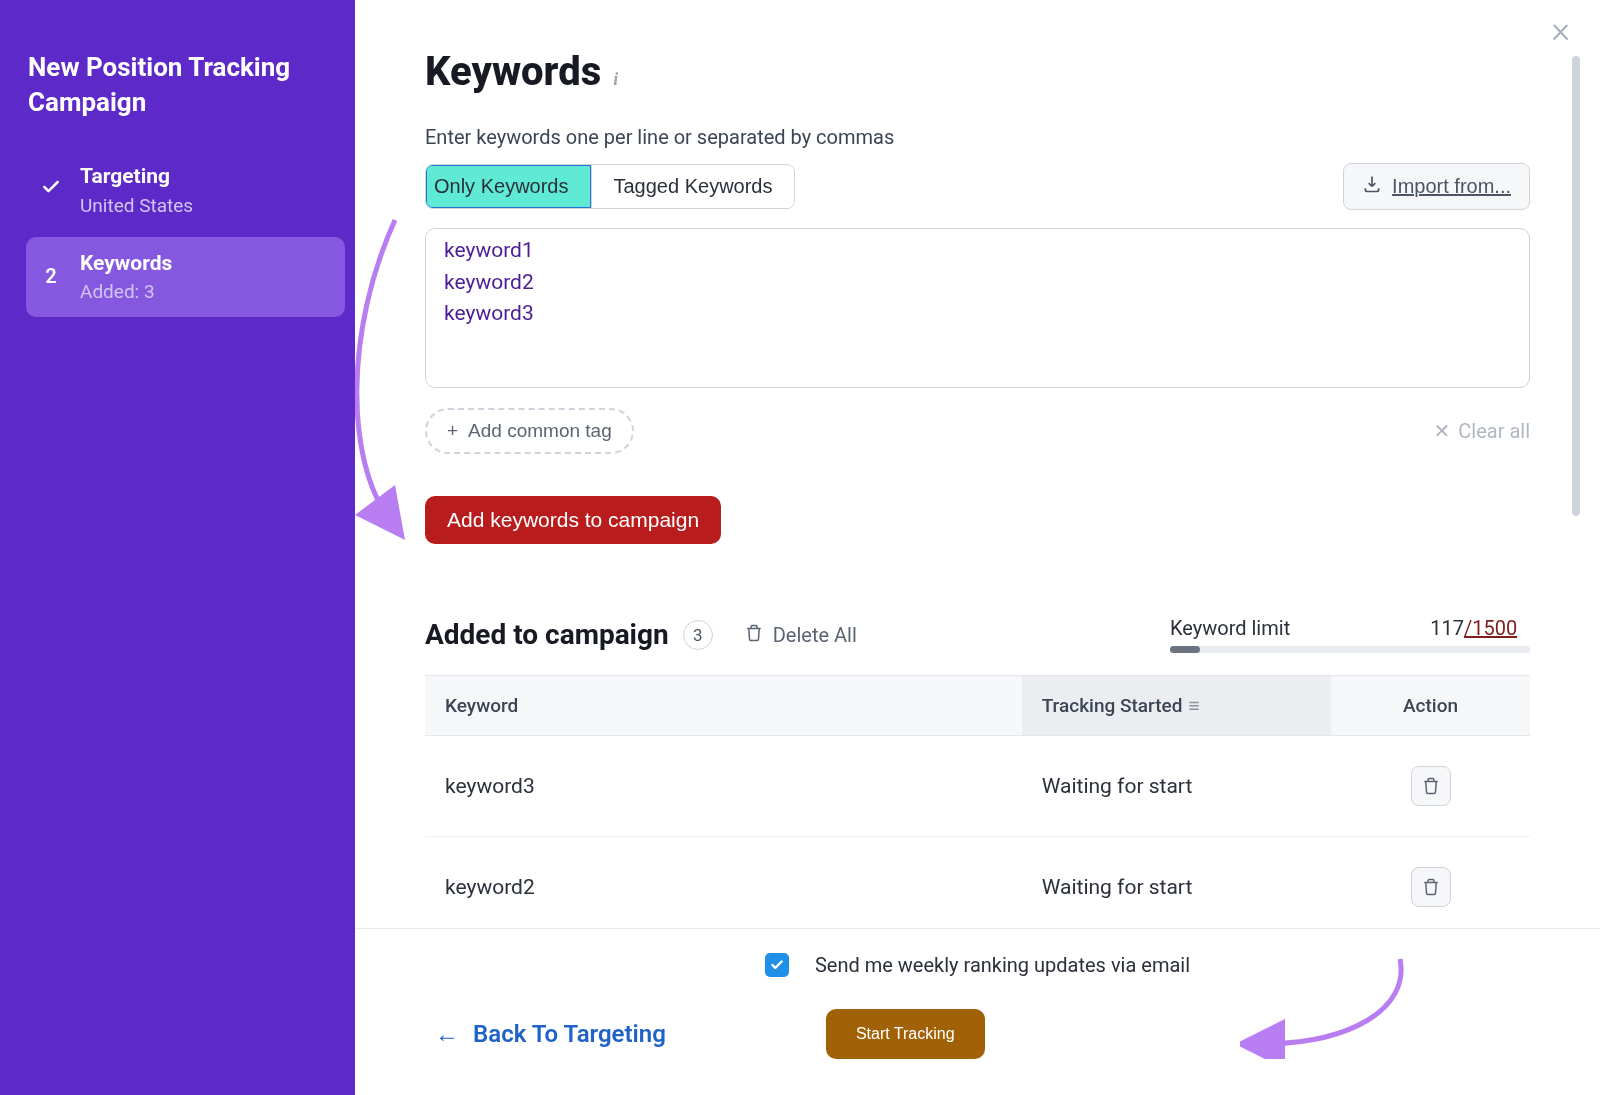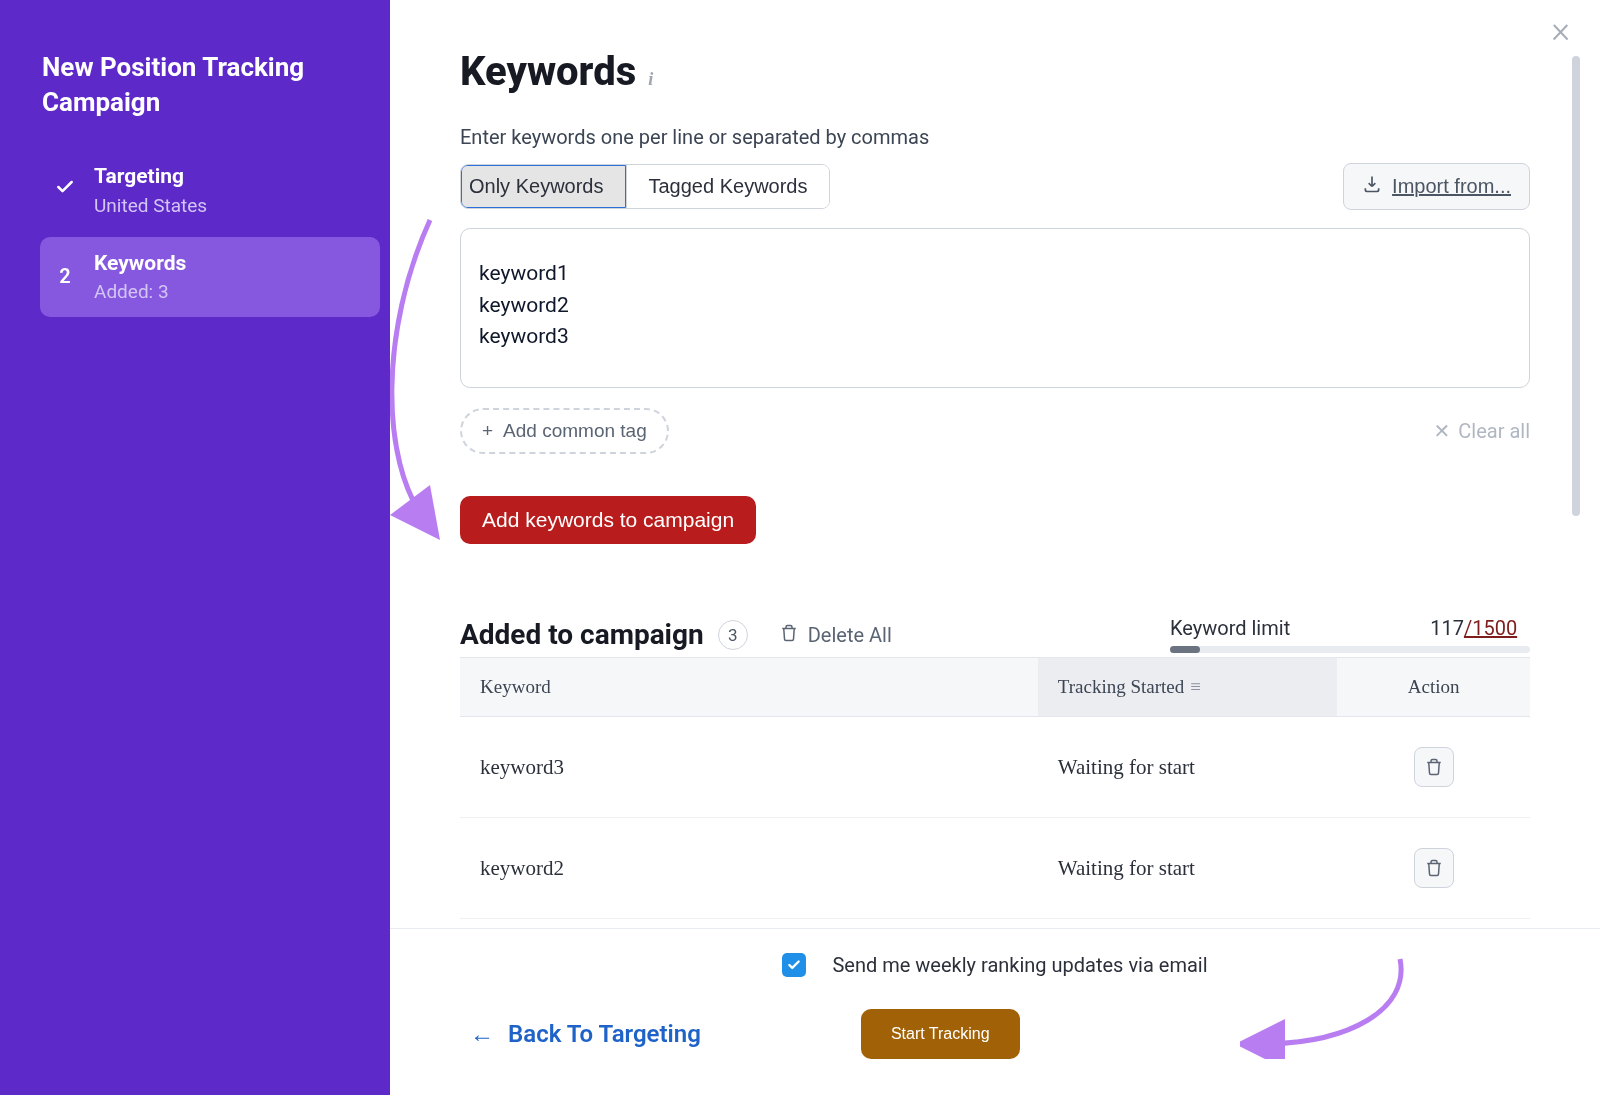--- a/index.html
+++ b/index.html
@@ -9,24 +9,24 @@
     color: #171a22;
     width: 1600px;
     height: 1095px;
     overflow: hidden;
     position: relative;
   }
   .layout { display: flex; width: 100%; height: 100%; }
 
   
   .sidebar {
-    width: 390px;
+    width: 355px;
     background: #5d29c9;
     color: #fff;
-    padding: 50px 10px 0 40px;
+    padding: 50px 10px 0 26px;
     flex-shrink: 0;
   }
   .sidebar-title {
     font-size: 26px;
     font-weight: 700;
     line-height: 1.35;
     padding: 0 10px 30px 2px;
   }
   .step {
     display: flex;
@@ -131,21 +131,21 @@
   .tab {
     padding: 10px 22px;
     font-size: 20px;
     background: #fff;
     cursor: pointer;
     border: none;
     color: #2b303b;
   }
   .tab + .tab { border-left: 1px solid #cfd4dc; }
   .tab.selected {
-    background: #e5e5e5;
+    background: #5eead4;
     outline: 1px solid #2a72d9;
     outline-offset: -1px;
     border-radius: 6px 0 0 6px;
     padding-left: 8px;
   }
   .import-btn {
     margin-left: auto;
     display: inline-flex;
     align-items: center;
     gap: 10px;
@@ -159,23 +159,23 @@
     text-decoration: underline;
   }
   .import-btn svg { width: 20px; height: 20px; }
 
   .kw-textarea {
     width: 100%;
     height: 160px;
     margin-top: 18px;
     border: 1px solid #cfd4dc;
     border-radius: 10px;
-    padding: 29px 18px;
+    padding: 6px 18px;
     font-size: 21px;
-    color: #0f172a;
+    color: #4c1d95;
     font-family: inherit;
     resize: none;
     line-height: 1.5;
   }
 
   .under-textarea {
     display: flex;
     align-items: center;
     justify-content: space-between;
     margin-top: 16px;
@@ -262,23 +262,22 @@
     position: relative;
   }
   .limit-bar-fill {
     width: 30px; height: 7px;
     background: #6b7280;
     border-radius: 4px;
   }
 
   .kw-table {
     width: 100%;
-    margin-top: 4px;
+    margin-top: 22px;
     border-collapse: collapse;
-    font-family: Liberation Serif, serif;
   }
   .kw-table thead th {
     background: #f5f7f9;
     font-weight: 500;
     font-size: 19px;
     color: #3c4553;
     text-align: left;
     padding: 18px 20px;
     border-top: 1px solid #e3e7ed;
     border-bottom: 1px solid #e3e7ed;

